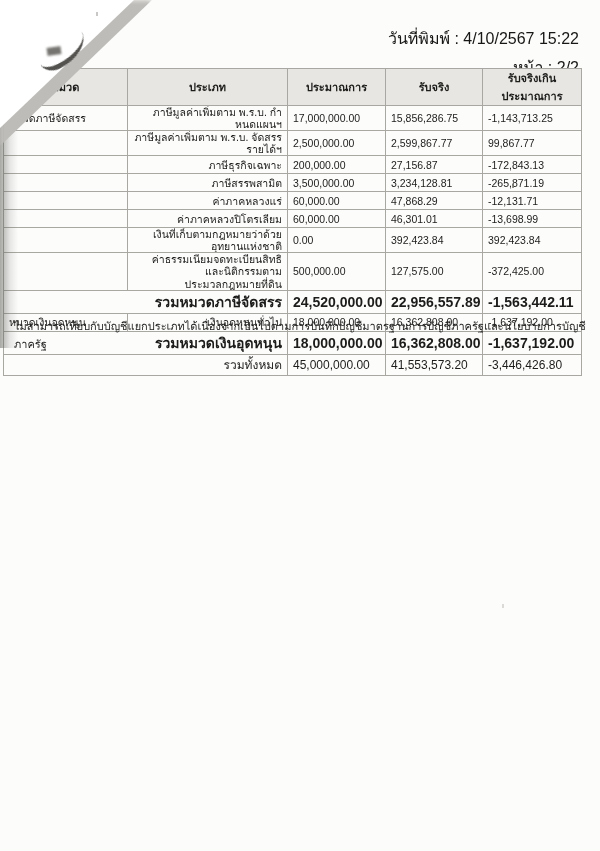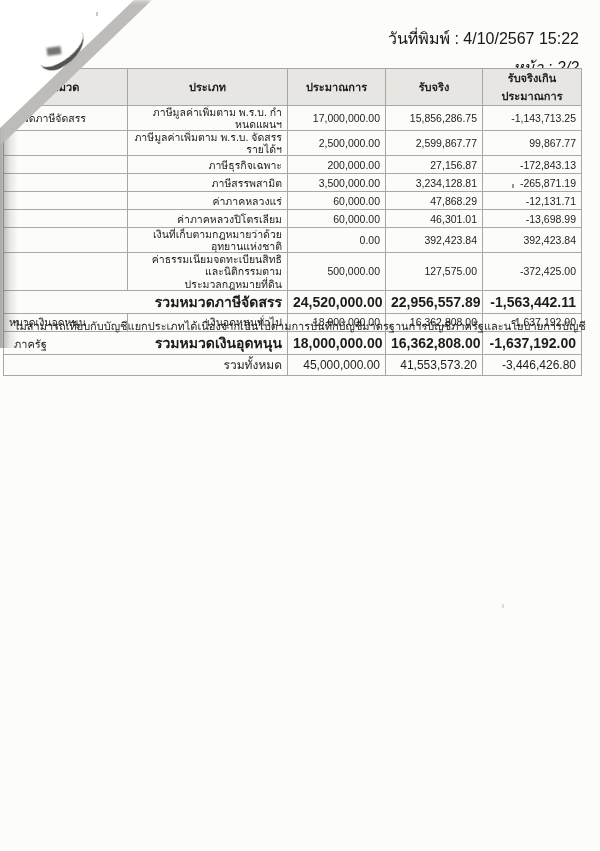--- a/index.html
+++ b/index.html
@@ -5,38 +5,38 @@
   html,body{margin:0;padding:0;}
   body{
     width:600px;height:851px;background:#ffffff;
     font-family:"Liberation Sans","DejaVu Sans",sans-serif;
     color:#1c1c1a;overflow:hidden;position:relative;
   }
   .sheet{position:absolute;inset:0;background:#fcfcfb;}
 
   
   .meta{position:absolute;top:26px;right:21px;text-align:right;font-size:16px;color:#171715;}
-  .meta .line2{margin-top:4px;font-style:italic;}
+  .meta .line2{margin-top:4px;}
 
   
   table.budget{
     position:absolute;left:3px;top:68px;width:578px;
     border-collapse:collapse;table-layout:fixed;
     font-size:10.5px;color:#1c1c1a;
   }
   table.budget th,table.budget td{
     border:1px solid #a8a7a2;padding:0 5px;vertical-align:middle;
     overflow:hidden;
   }
   table.budget th{
     height:21px;background:#e7e6e3;font-weight:bold;font-size:11px;text-align:center;
   }
   td.cat{text-align:left;height:17px;}
   td.typ{text-align:right;height:17px;white-space:pre-line;line-height:1.15;}
-  td.num{text-align:right;height:17px;padding-right:6px;}
+  td.num{height:17px;padding-right:6px;}
   tr.dbl td{height:29px;margin-top:40px;}
   tr.total td{height:19px;font-weight:bold;font-size:14px;}
   tr.grand td{height:20px;font-weight:normal;font-size:12px;}
   td.total-label{text-align:right;padding-right:8px;}
 
   
   .footnote{position:absolute;left:14px;top:317px;width:575px;font-size:11px;color:#1f1f1d;}
 
   
   .edge-shadow{

